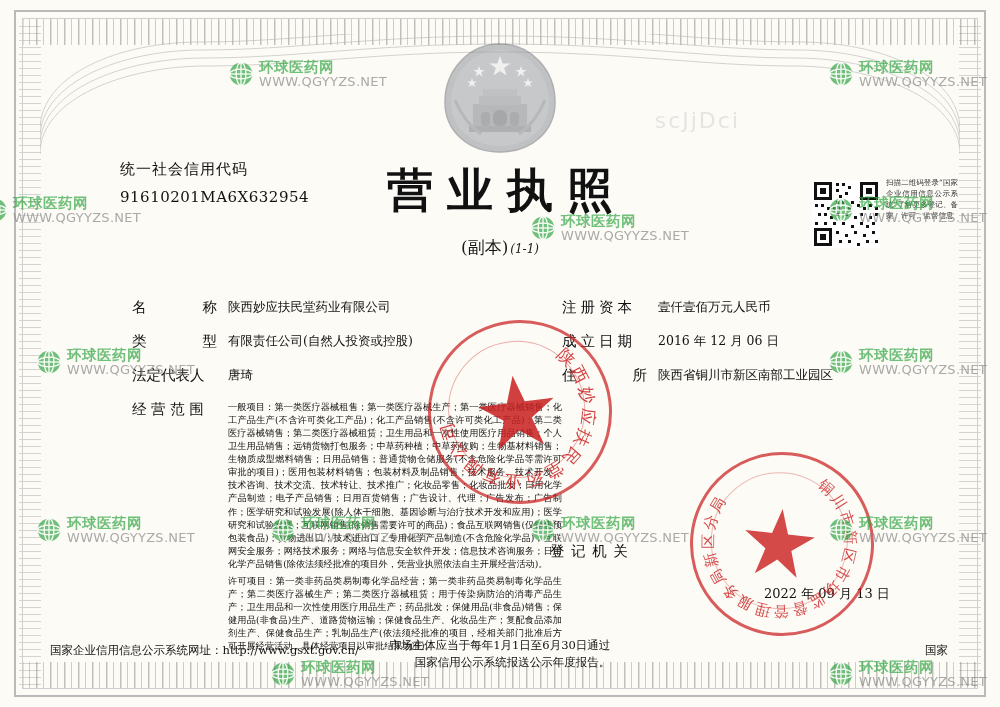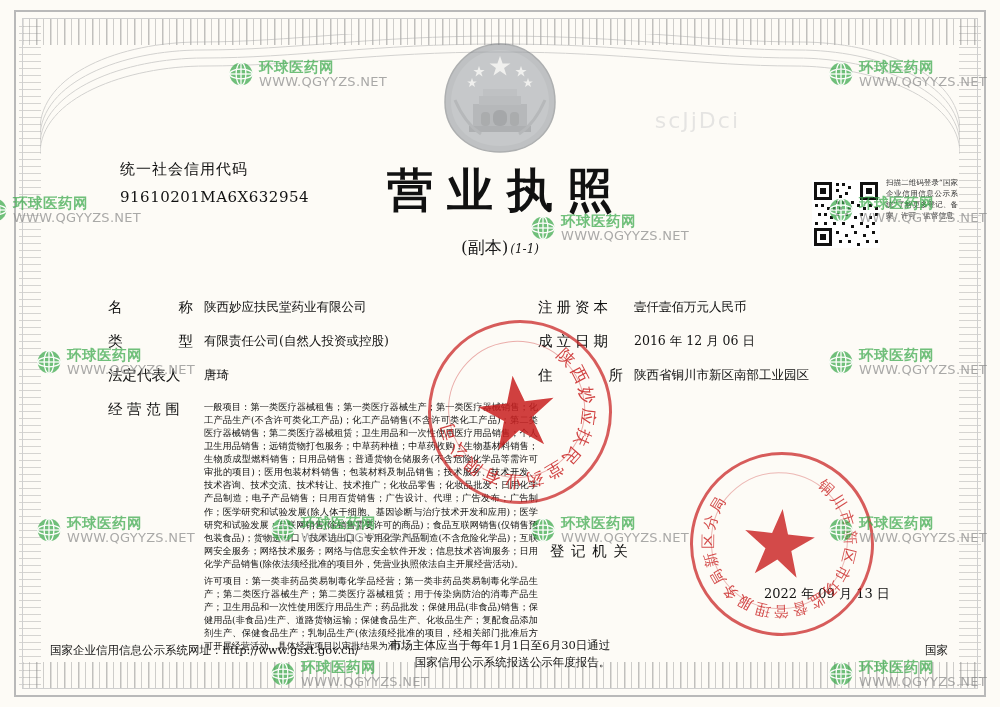--- a/index.html
+++ b/index.html
@@ -147,21 +147,21 @@
     width: 72px;
     font-size: 7.5px;
     line-height: 1.45;
     color: #333;
     text-align: justify;
   }
 
   
   .fields {
     position: absolute;
-    left: 108px;
+    left: 132px;
     top: 298px;
     width: 760px;
   }
   .row {
     display: flex;
     align-items: flex-start;
     margin-bottom: 15px;
   }
   .col-left {
     display: flex;

